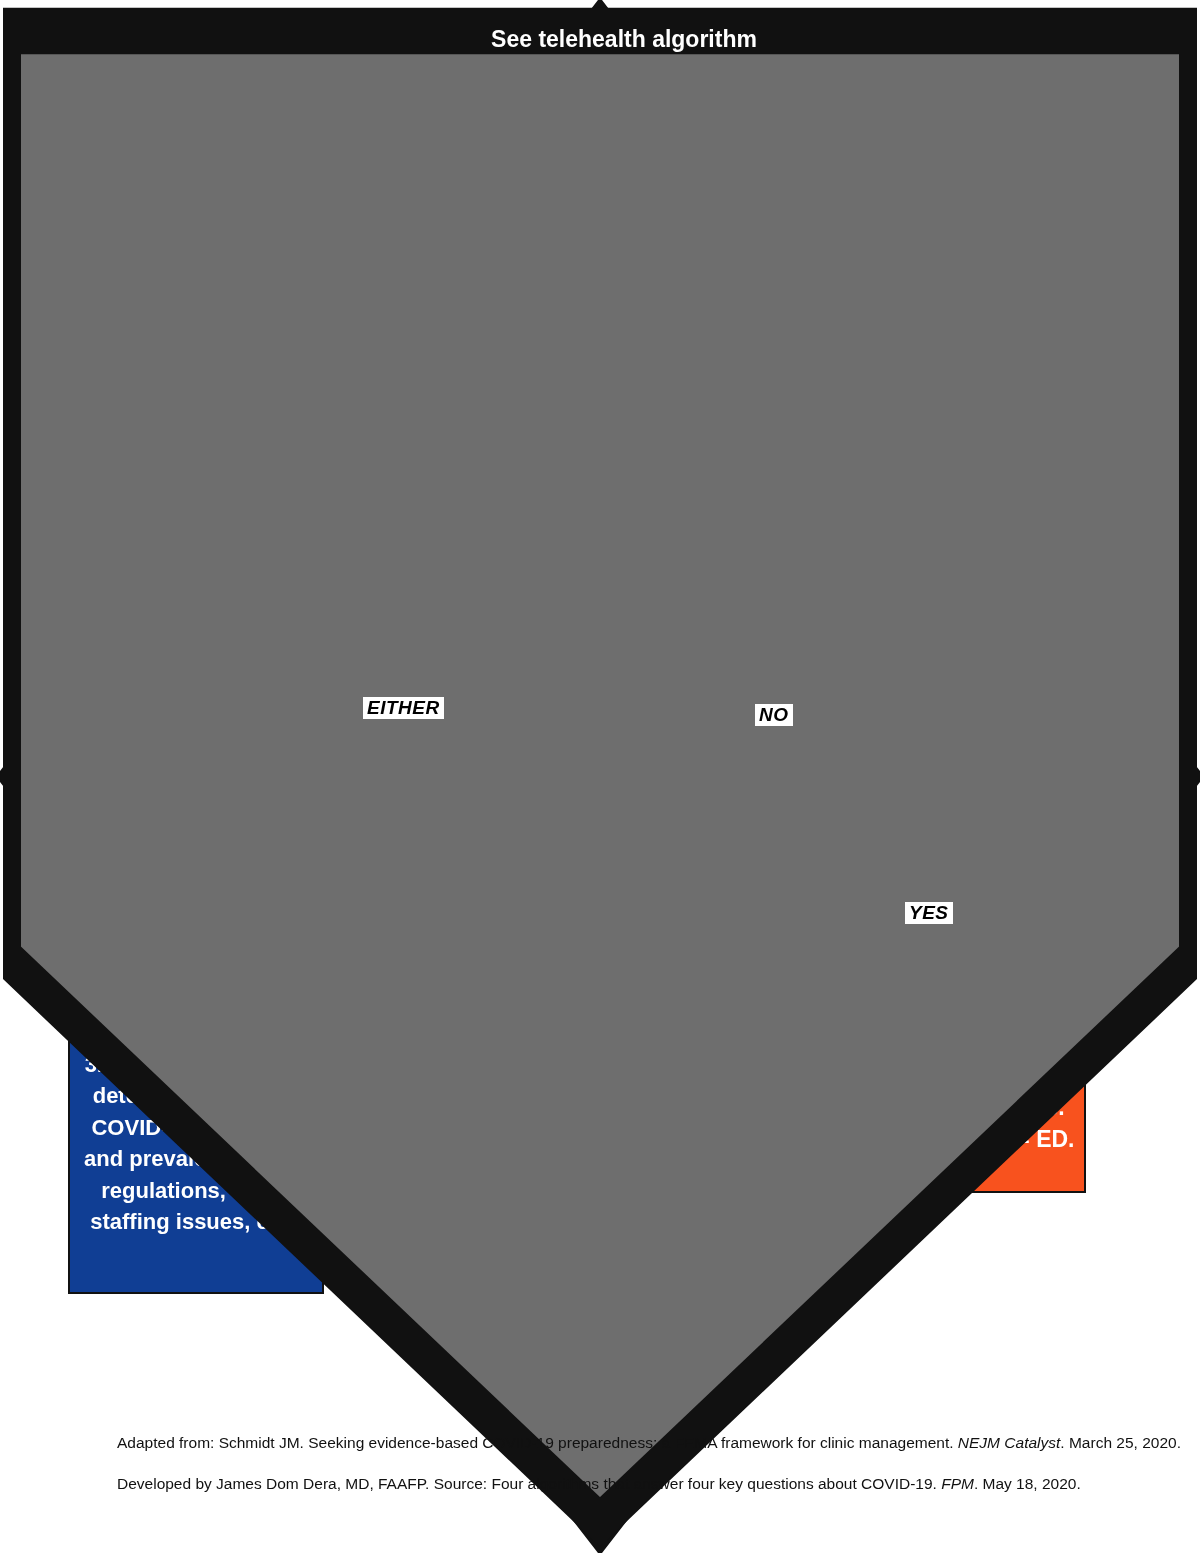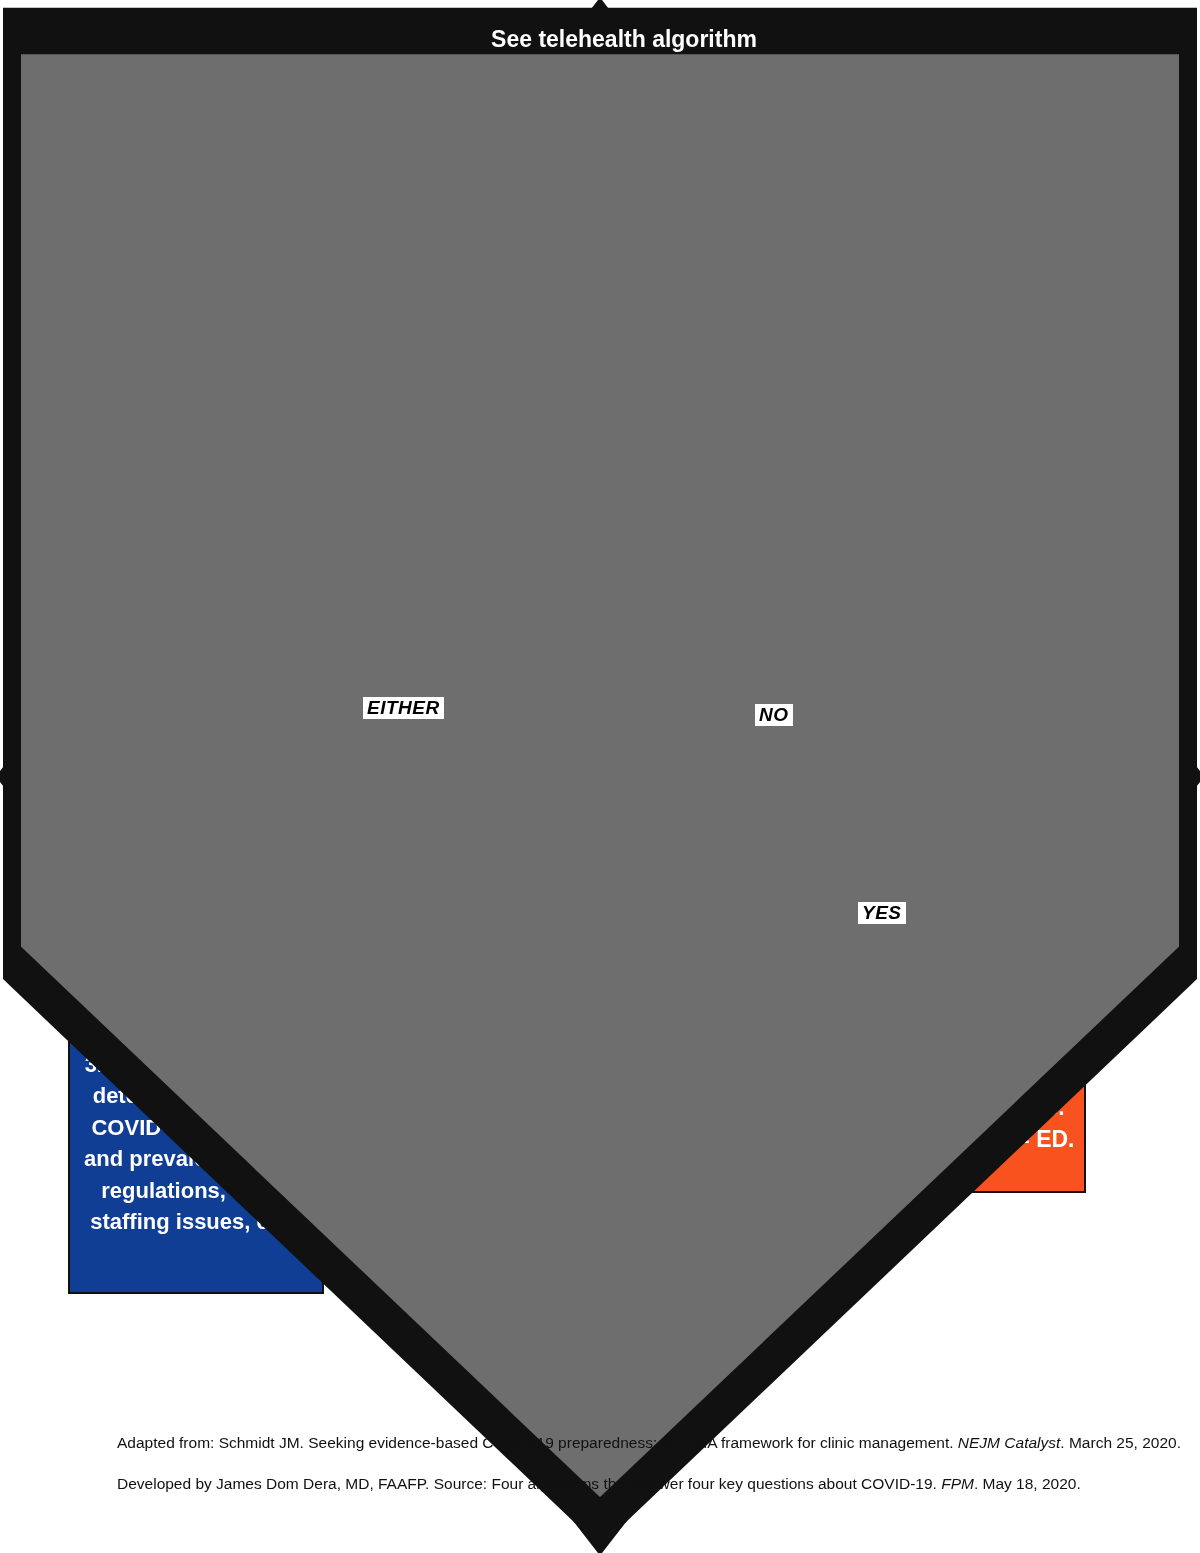--- a/index.html
+++ b/index.html
@@ -67,21 +67,21 @@
     display:flex;align-items:center;justify-content:center;
     color:#fff;font-weight:bold;font-size:23px;line-height:30px;text-align:center;margin-left:24px;
   }
 
   .edgelabel{
     position:absolute;font-weight:bold;color:#000;background:#fff;
     font-size:19px;letter-spacing:0.5px;padding:0 4px;font-style:italic;
   }
   .lbl-either{left:363px;top:697px;}
   .lbl-no{left:755px;top:704px;}
-  .lbl-yes{left:858px;top:902px;}
+  .lbl-yes{left:905px;top:902px;}
 
   .footer{position:absolute;left:74px;width:1100px;color:#111;font-size:15.5px;line-height:22px;margin-left:43px;}
   .footer-1{top:1432px;}
   .footer-2{top:1473px;}
   .footer em{font-style:italic;}
 </style>
 </head>
 <body>
 
 <div id="canvas">

